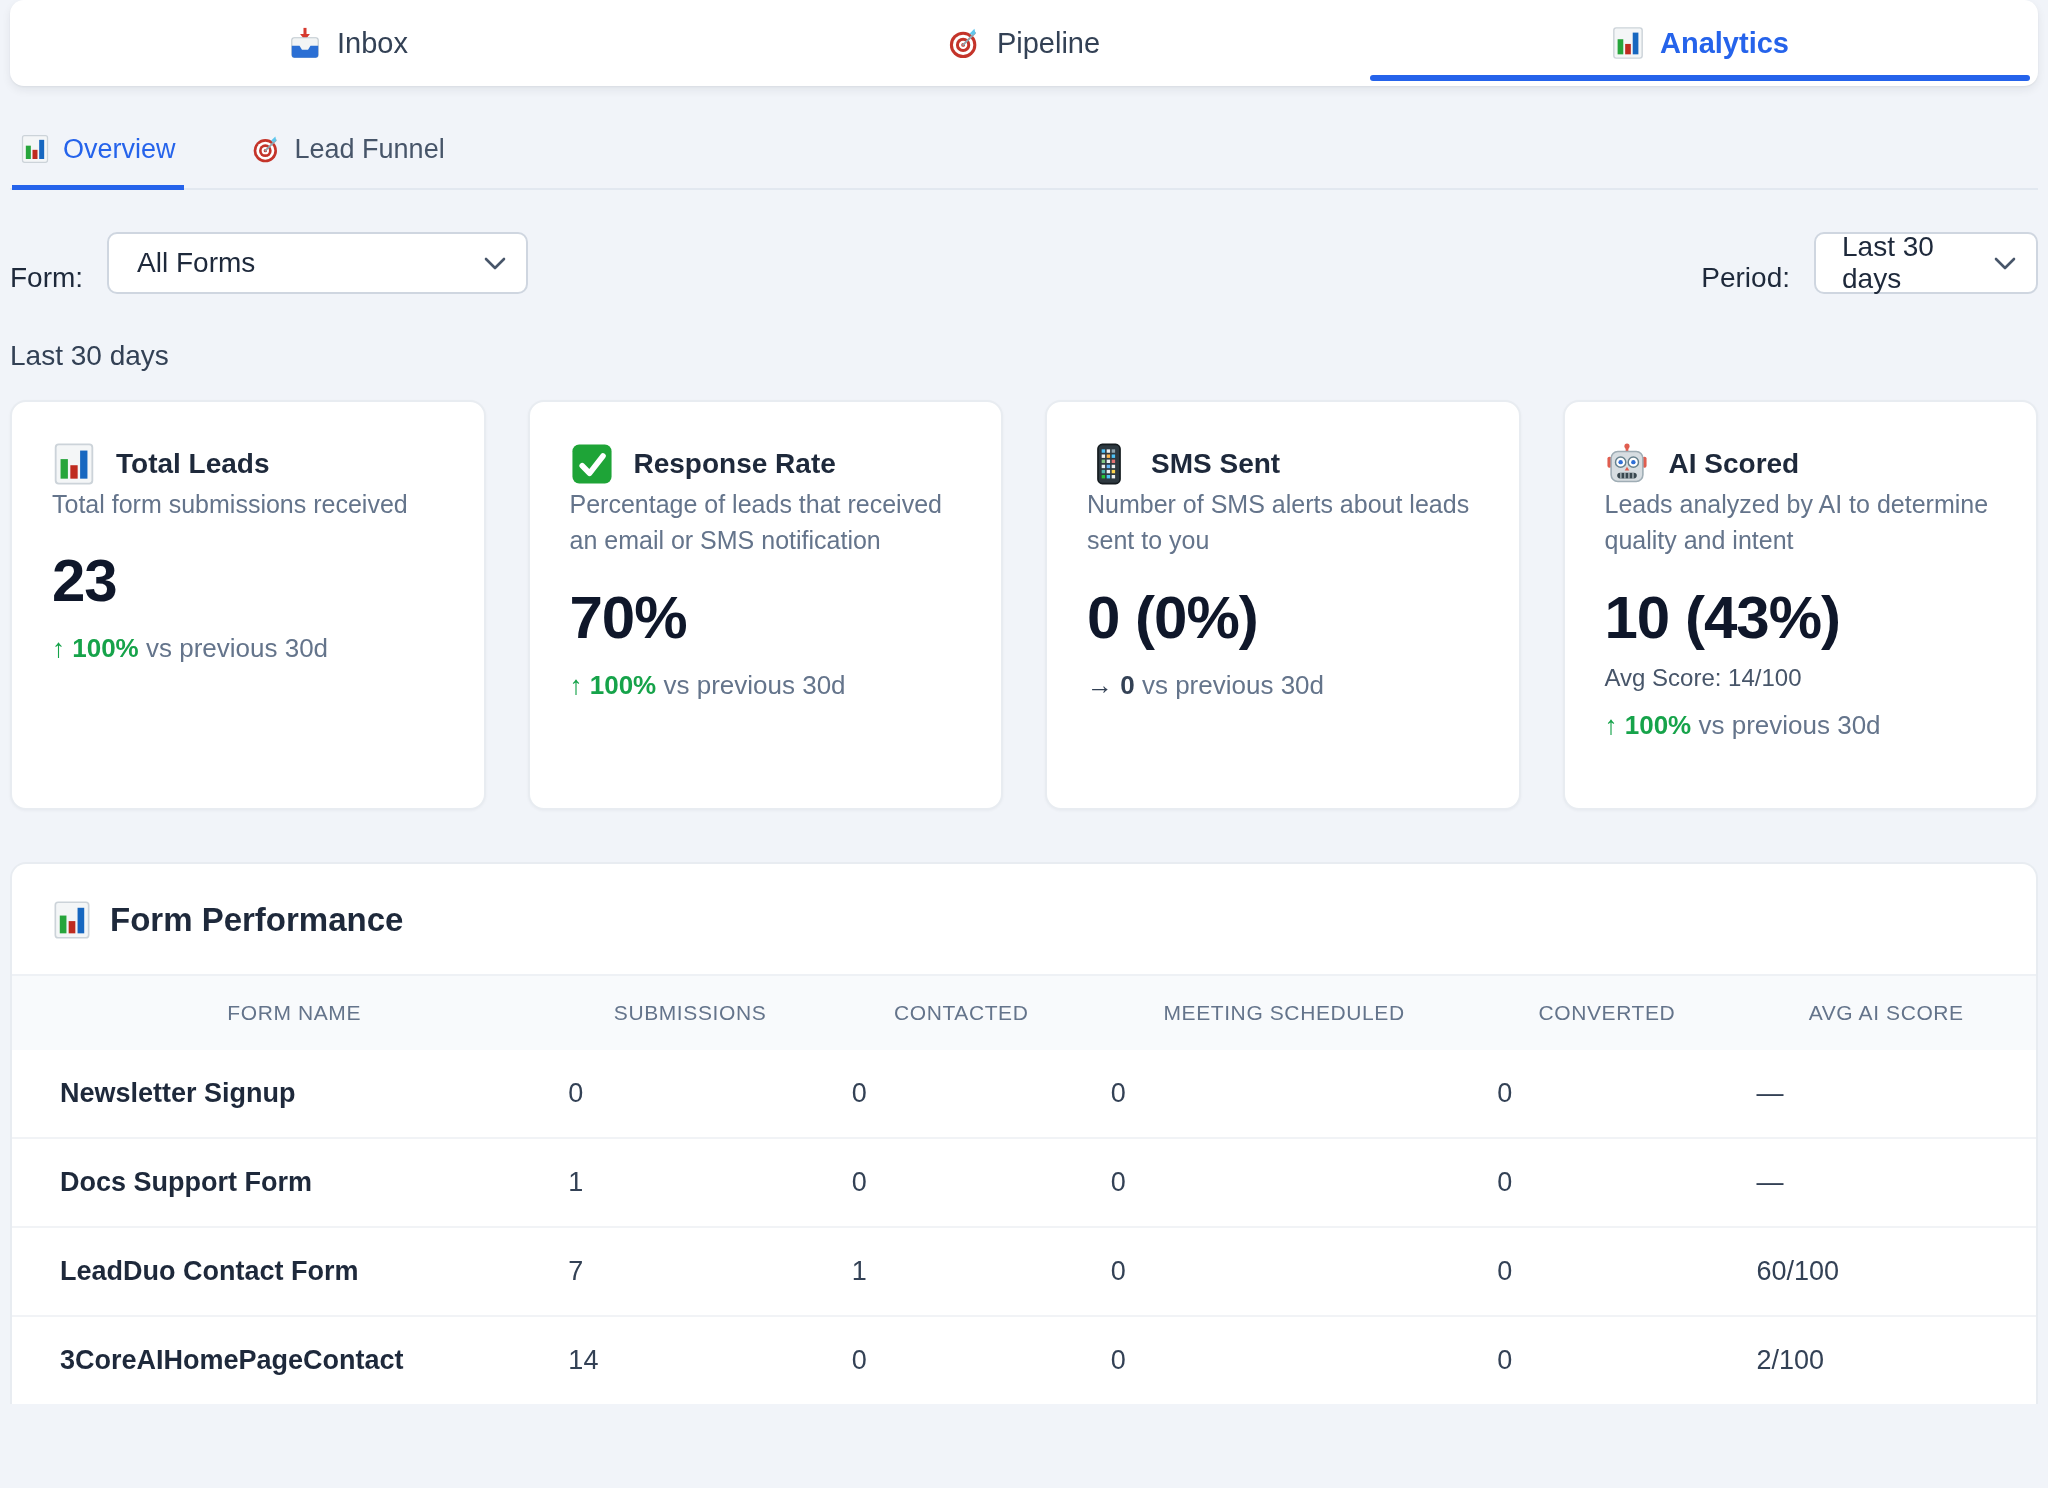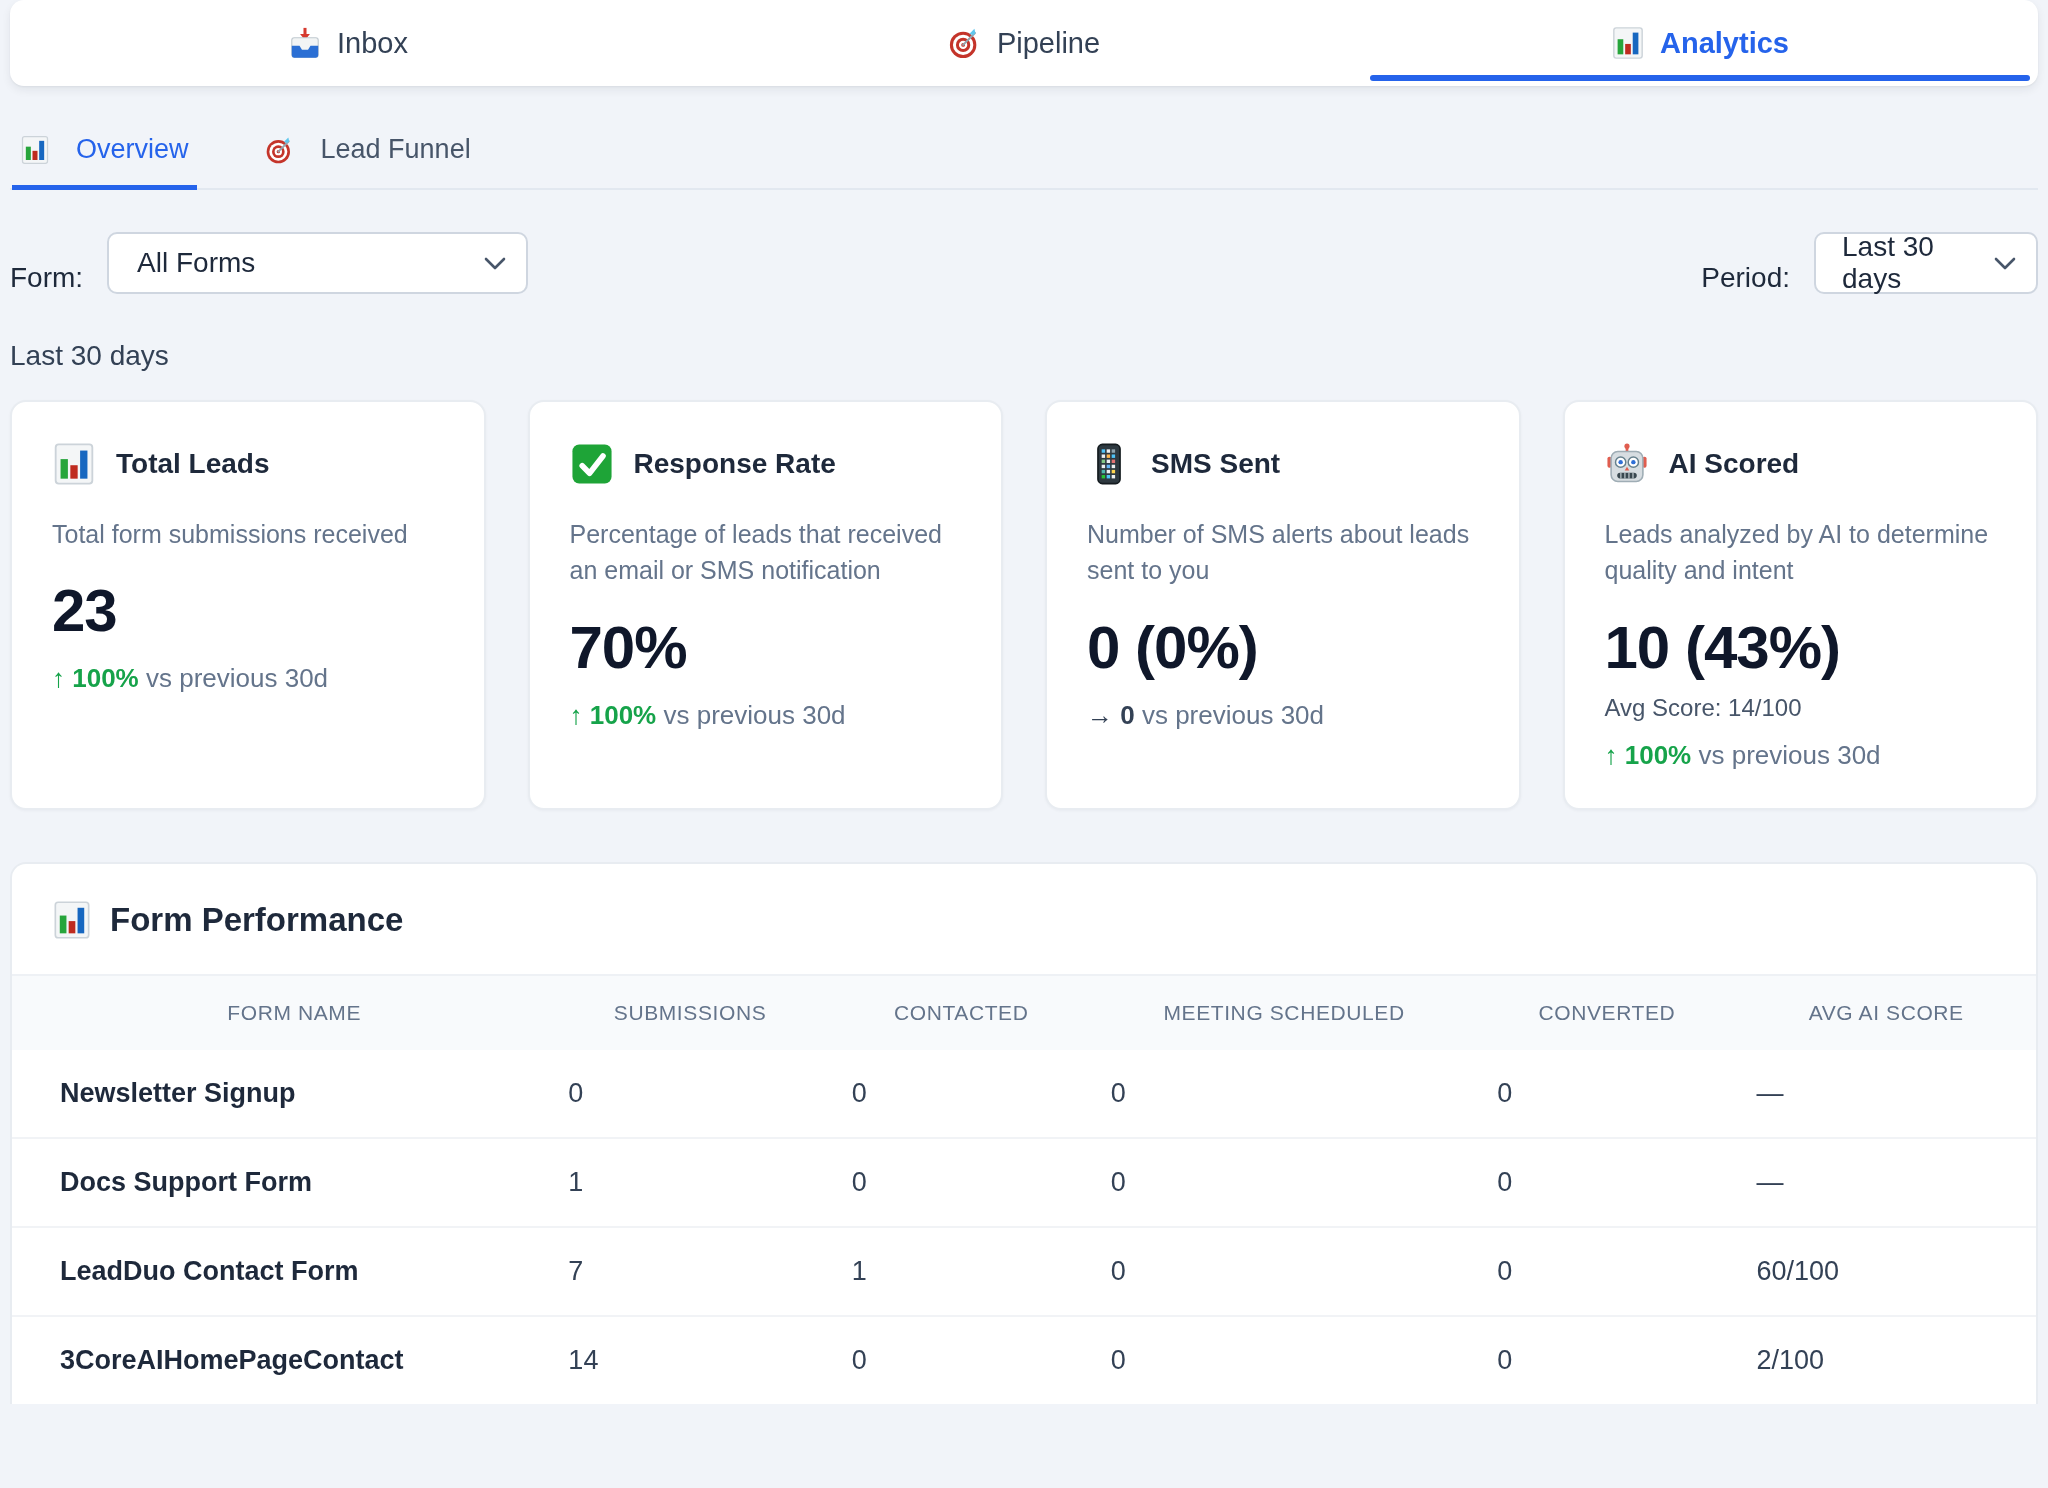--- a/index.html
+++ b/index.html
@@ -45,21 +45,21 @@
     content: ""; position: absolute; left: 8px; right: 8px; bottom: 5px;
     height: 6px; background: var(--accent-blue); border-radius: 4px;
   }
 
   
   .sub-tabs {
     margin: 48px 10px 0; display: flex; gap: 60px;
     border-bottom: 2px solid #e2e8f0; padding: 0 2px;
   }
   .sub-tab {
-    display: flex; align-items: flex-end; gap: 26px;
+    display: flex; align-items: flex-start; gap: 13px;
     padding: 0 8px 20px; margin-bottom: -2px;
     font-size: 27px; font-weight: 500; color: #475569;
     border-bottom: 5px solid transparent; cursor: pointer;
   }
   .sub-tab.active { color: var(--accent-blue); border-bottom-color: var(--accent-blue); }
 
   
   .filters { margin: 42px 10px 0; display: flex; align-items: flex-end; }
   .filter-label { font-size: 28px; color: var(--text-heading); margin-right: 24px; }
   .select {
@@ -77,21 +77,21 @@
   .caption { margin: 46px 10px 0; font-size: 28px; color: var(--text-body); }
 
   
   .cards { margin: 28px 10px 0; display: grid; grid-template-columns: repeat(4, 1fr); gap: 42px; }
   .card {
     background: #fff; border: 2px solid var(--card-border); border-radius: 16px;
     padding: 40px; height: 410px; box-shadow: 0 1px 3px rgba(15,23,42,.04);
   }
   .card-head { display: flex; align-items: center; gap: 20px; }
   .card-title { font-size: 28px; font-weight: 600; color: var(--text-heading); }
-  .card-desc { margin-top: 30px; font-size: 25px; line-height: 1.45; color: var(--text-muted); }
+  .card-desc { font-size: 25px; line-height: 1.45; color: var(--text-muted); }
   .card-value { margin-top: 24px; font-size: 60px; font-weight: 700; color: var(--text-dark); letter-spacing: -1px; }
   .card-sub { margin-top: 12px; font-size: 24px; color: #475569; }
   .card-change { margin-top: 18px; font-size: 26px; color: var(--text-muted); }
   .chg { font-weight: 600; }
   .chg.pos { color: var(--positive-green); }
   .chg.neutral { color: var(--text-body); }
 
   
   .panel {
     margin: 52px 10px 0; background: #fff;

